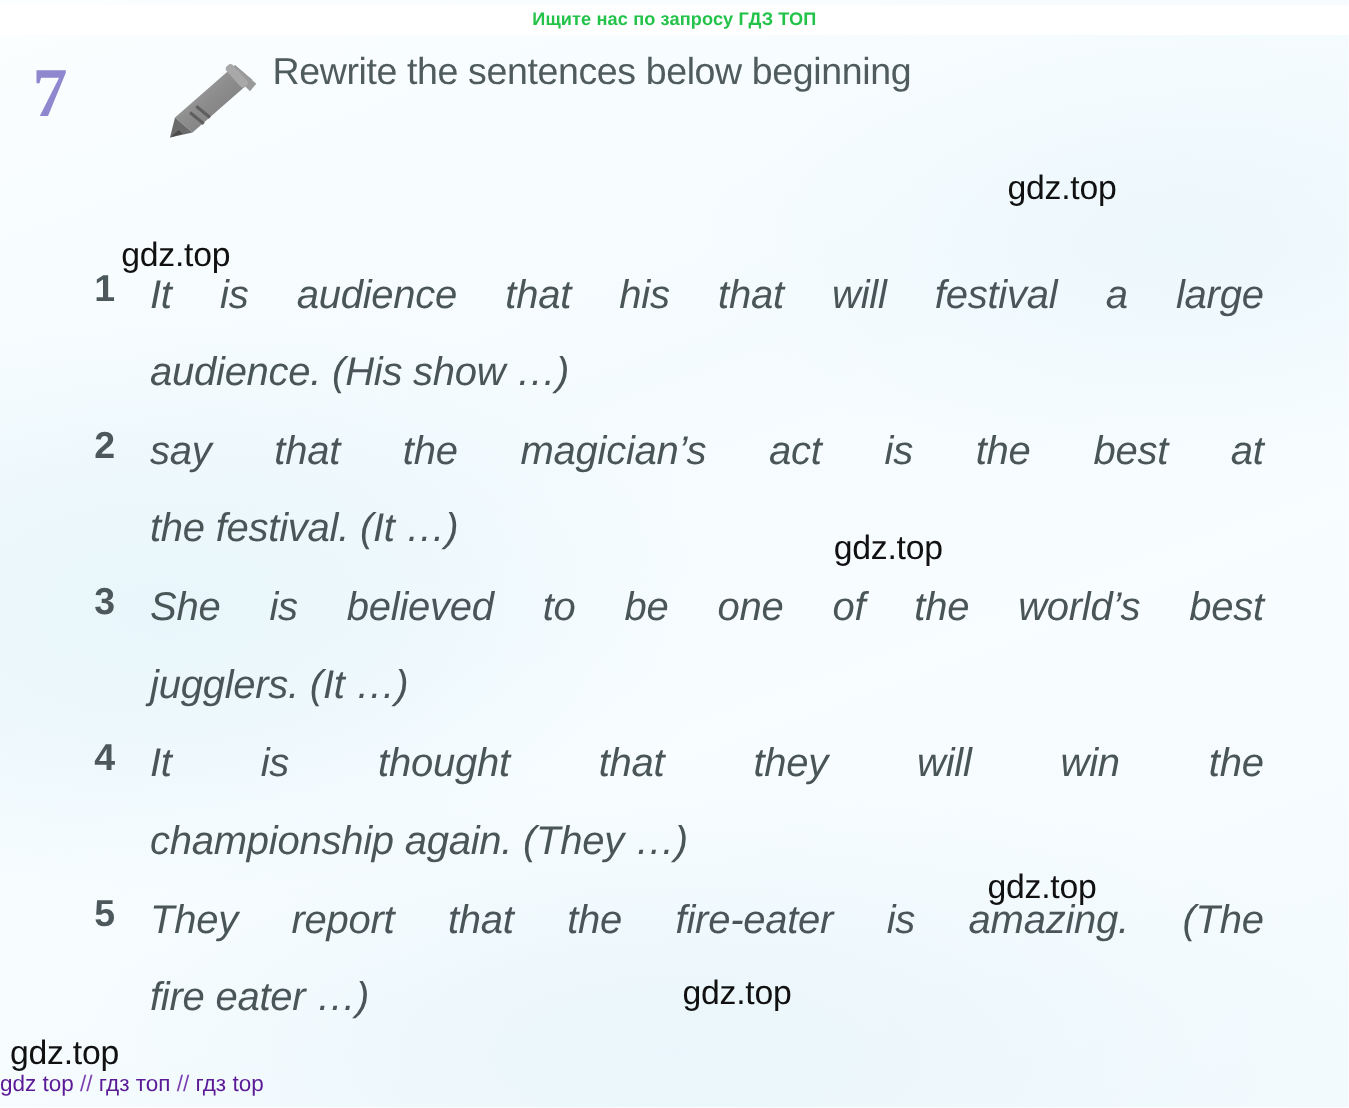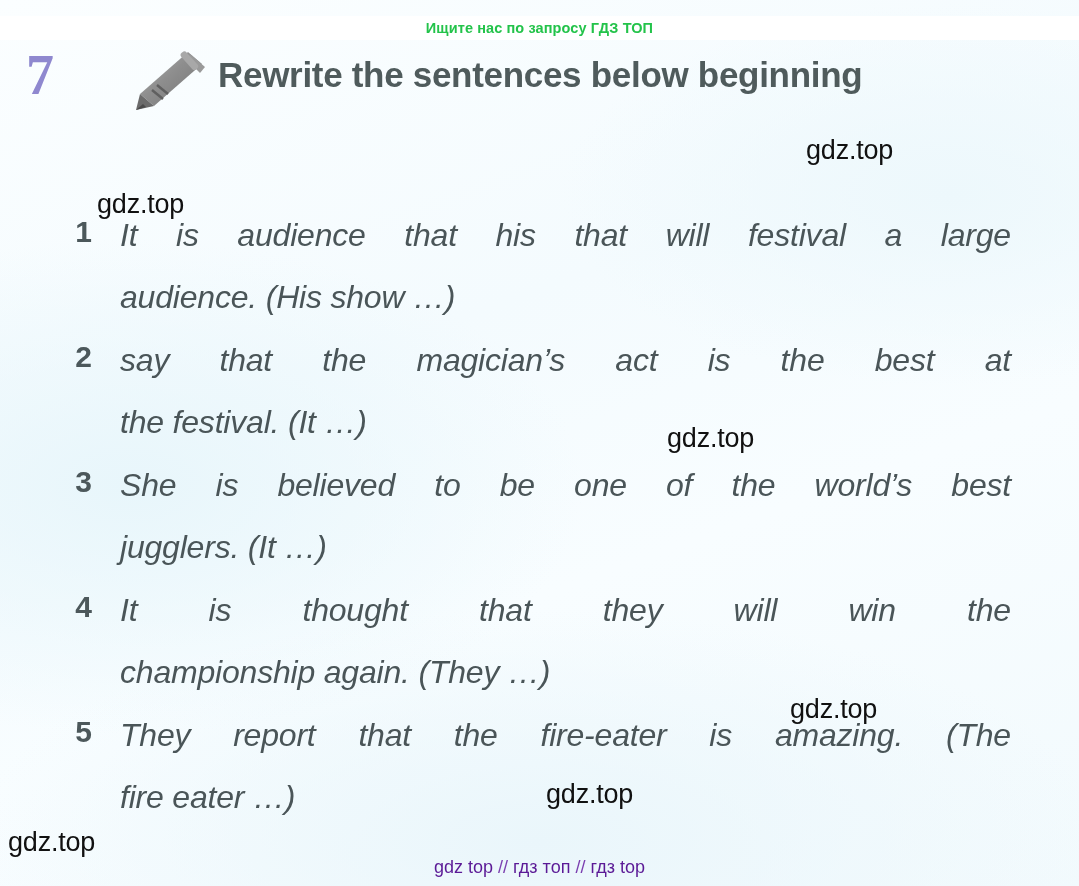--- a/index.html
+++ b/index.html
@@ -21,21 +21,21 @@
     background:
       radial-gradient(ellipse 60% 40% at 12% 55%, #e8f6fb 0%, rgba(232,246,251,0) 70%),
       radial-gradient(ellipse 50% 30% at 88% 22%, #edf8fc 0%, rgba(237,248,252,0) 72%),
       radial-gradient(ellipse 70% 35% at 50% 95%, #eaf6fb 0%, rgba(234,246,251,0) 75%),
       linear-gradient(160deg, #fbfeff 0%, #f4fbfe 38%, #f8fdff 62%, #f2fafd 100%);
   }
 
   
   .top-banner {
     position: absolute;
-    top: 16px;
+    top: 4px;
     left: 0;
     width: 1079px;
     height: 24px;
     display: flex;
     align-items: center;
     justify-content: center;
     background: #ffffff;
   }
   .top-banner-text {
     color: #23c34a;
@@ -63,25 +63,25 @@
     position: absolute;
     left: 126px;
     top: 48px;
     width: 82px;
     height: 66px;
   }
 
   .heading {
     position: absolute;
     left: 218px;
-    top: 54px;
+    top: 40px;
     width: 800px;
-    font-size: 35px;
+    font-size: 30px;
     line-height: 1.18;
-    font-weight: bold;
+    font-weight: normal;
     color: #4f5b5c;
     font-family: "Liberation Sans", sans-serif;
     letter-spacing: -0.3px;
   }
   .heading .h-line2 {
     display: block;
     margin-left: -118px;
   }
 
   
@@ -137,21 +137,20 @@
     letter-spacing: -0.2px;
     margin-top: 23px;
   }
 
   
   .footer {
     position: absolute;
     left: 0;
     bottom: 8px;
     width: 1079px;
-    text-align: center;
     color: #5b1a96;
     font-size: 18px;
     font-family: "Liberation Sans", sans-serif;
     white-space: nowrap;
     margin-top: 21px;
   }
   .footer .sep { color: #7b3fb0; padding: 0 5px; }
 </style>
 </head>
 <body>

